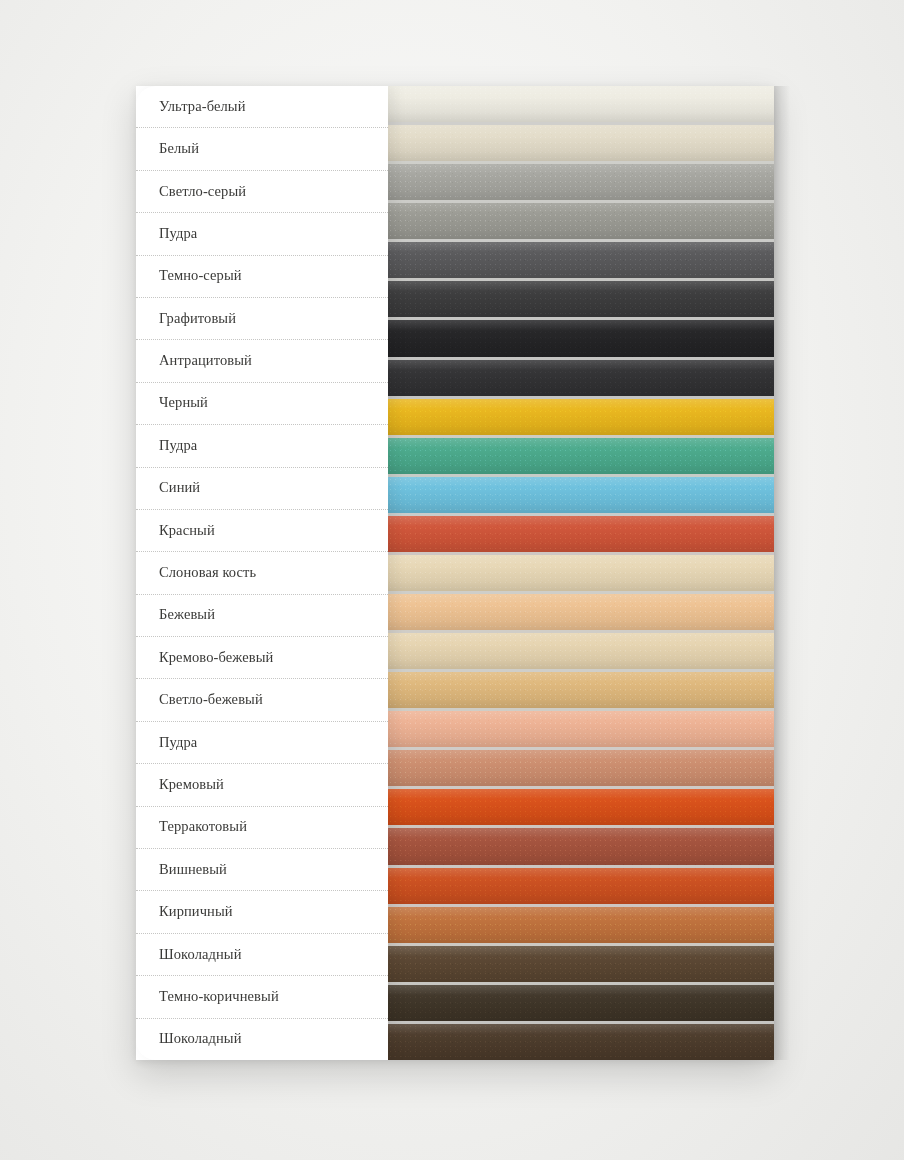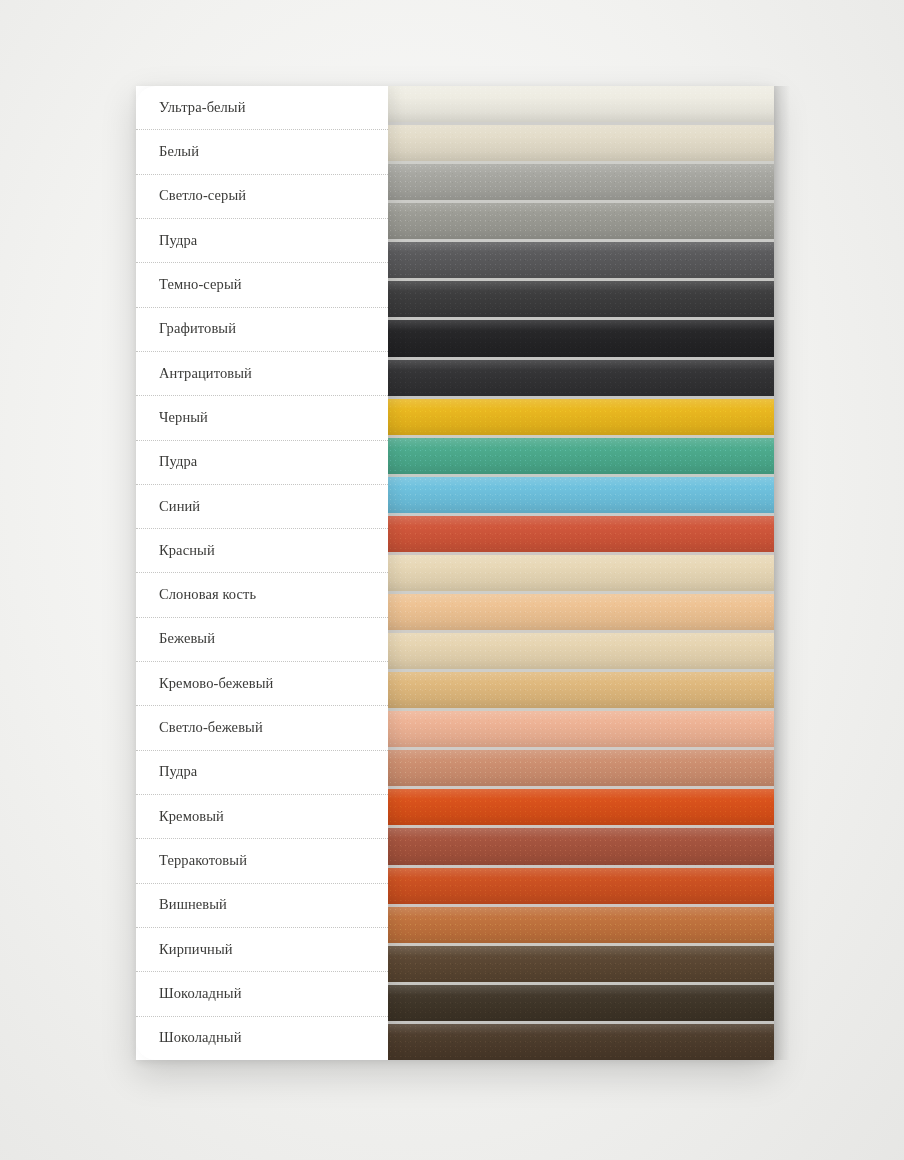--- a/index.html
+++ b/index.html
@@ -190,20 +190,23 @@
         <div class="label-row">
           <span class="label-text">Вишневый</span>
         </div>
         <div class="label-row">
           <span class="label-text">Кирпичный</span>
         </div>
         <div class="label-row">
           <span class="label-text">Шоколадный</span>
         </div>
         <div class="label-row">
+          <span class="label-text">Темно-коричневый</span>
+        </div>
+        <div class="label-row">
           <span class="label-text">Шоколадный</span>
         </div>
       </div>
   </div>
 
   <div class="strip-panel" id="strip-panel">
       <div class="strip" style="background-color: rgb(238, 236, 226);">
         <div class="grain"></div>
         <div class="sheen"></div>
       </div>

